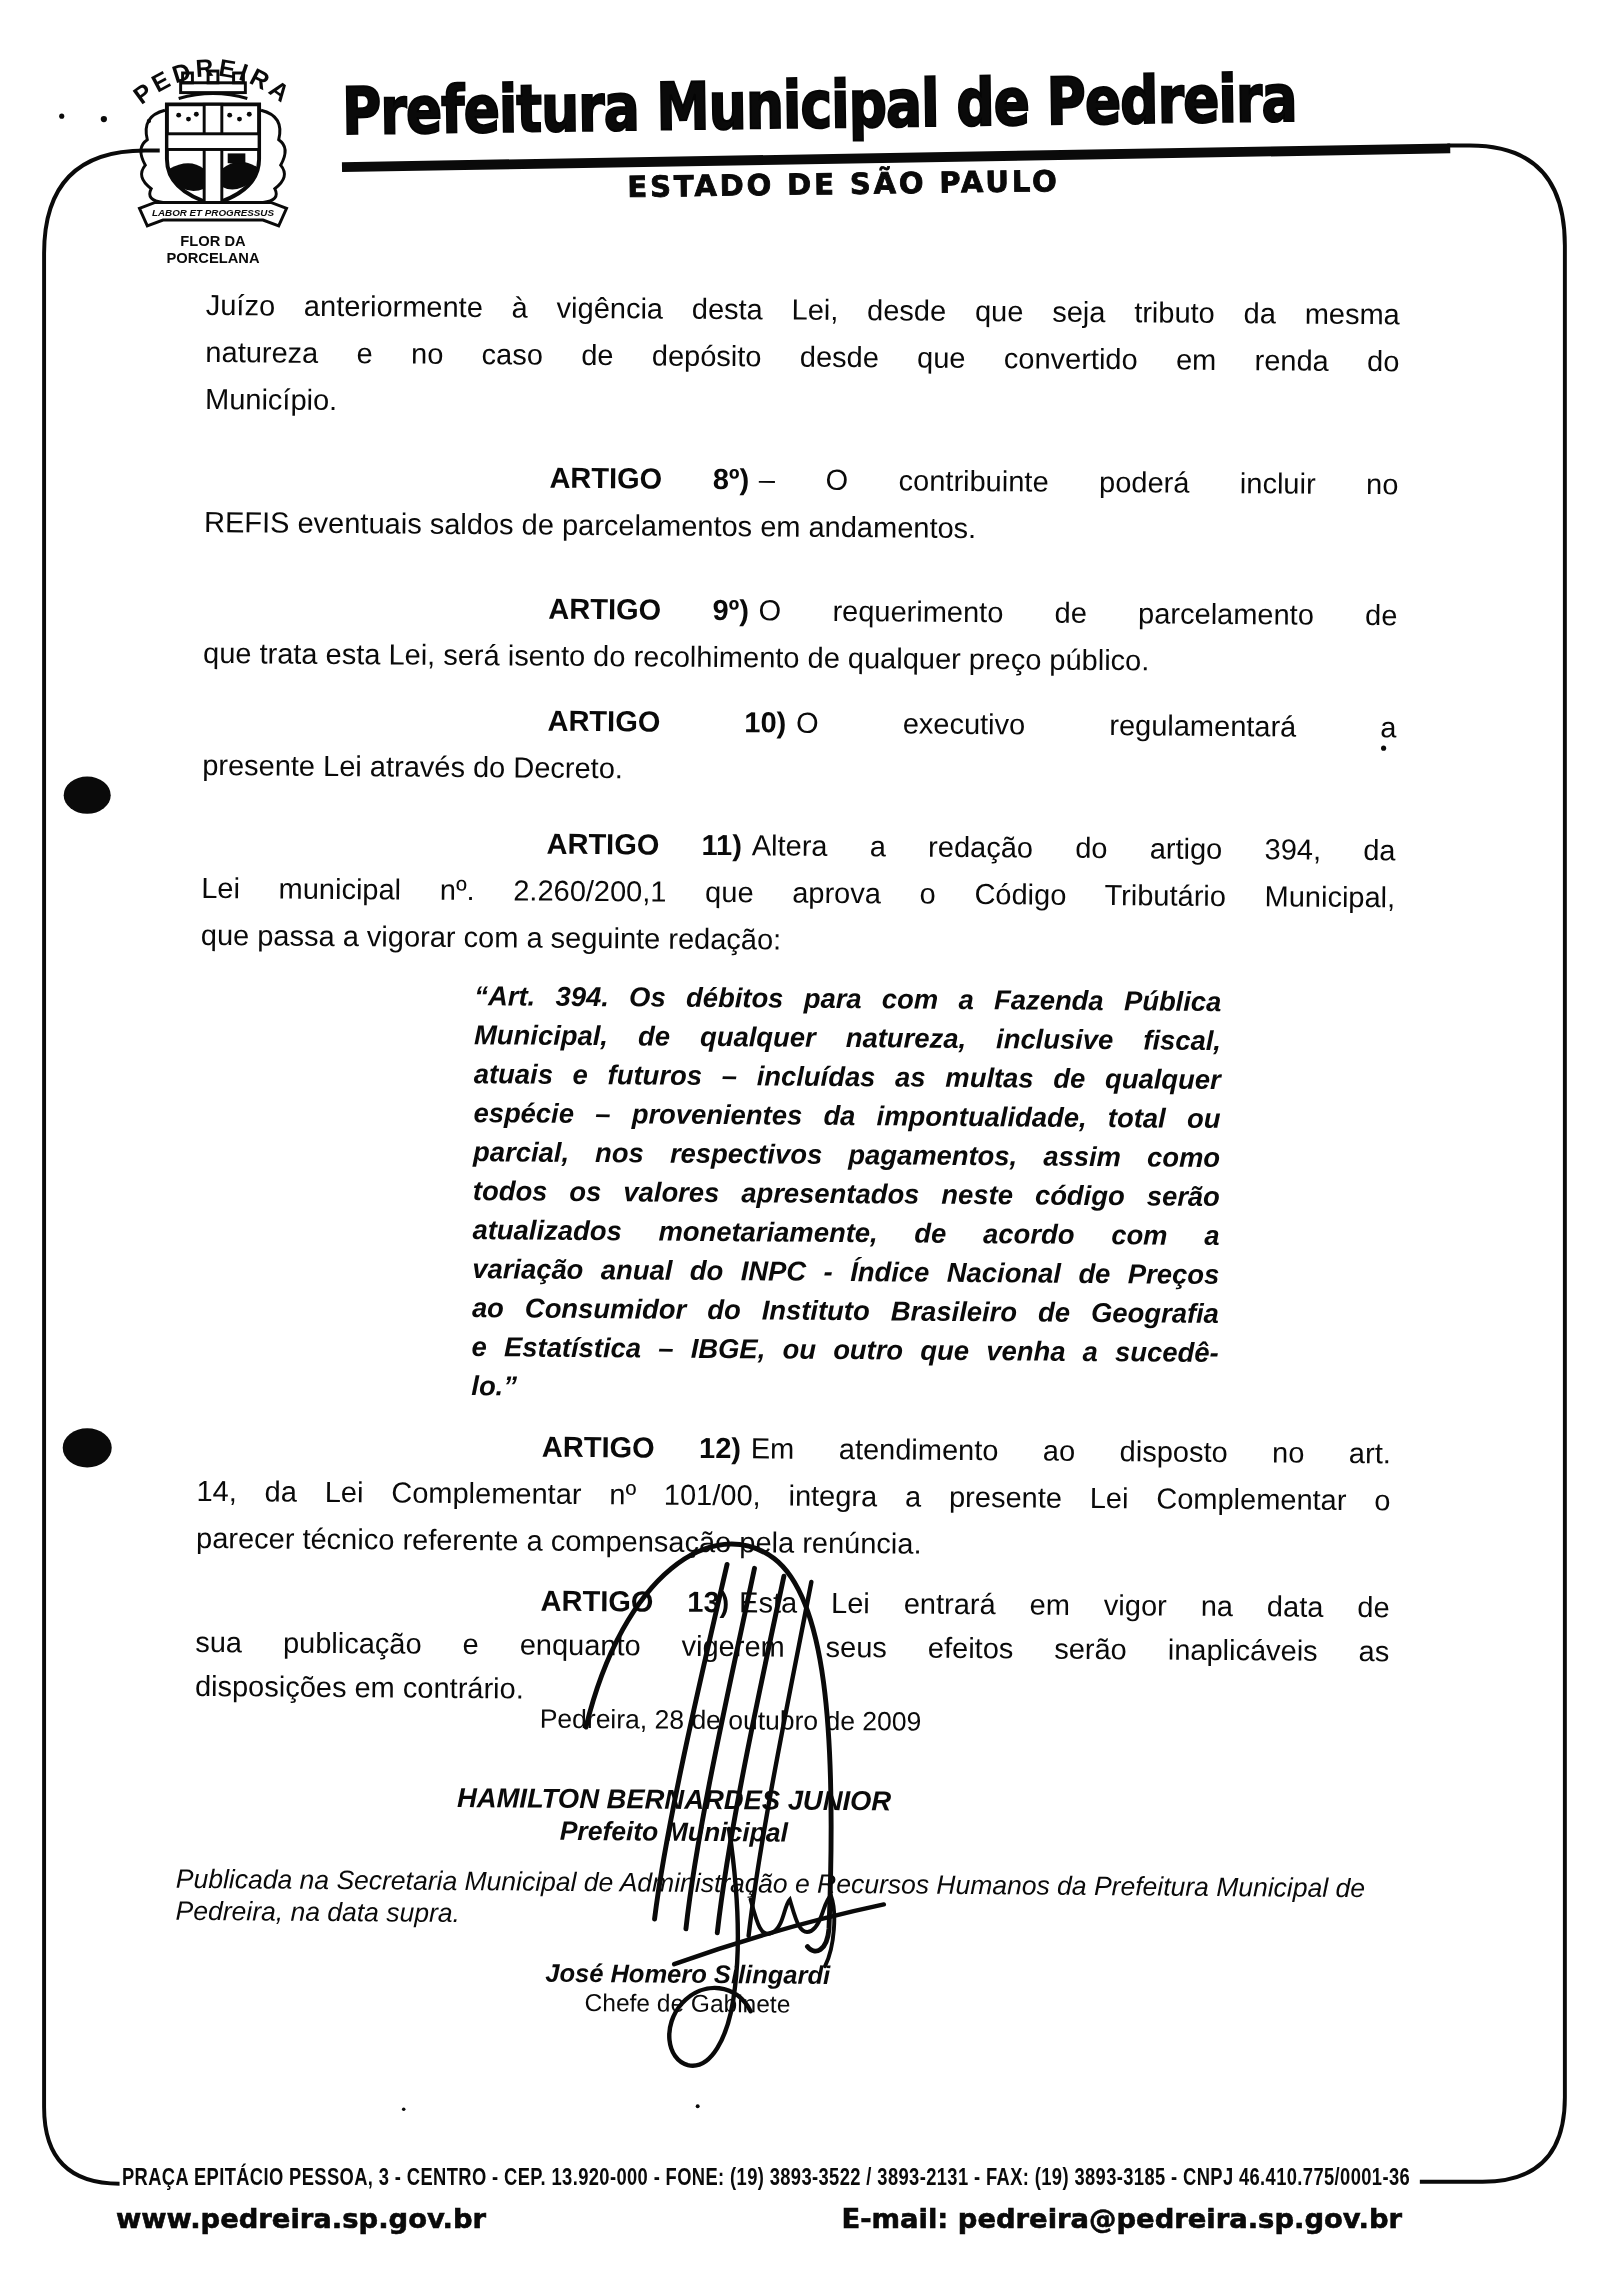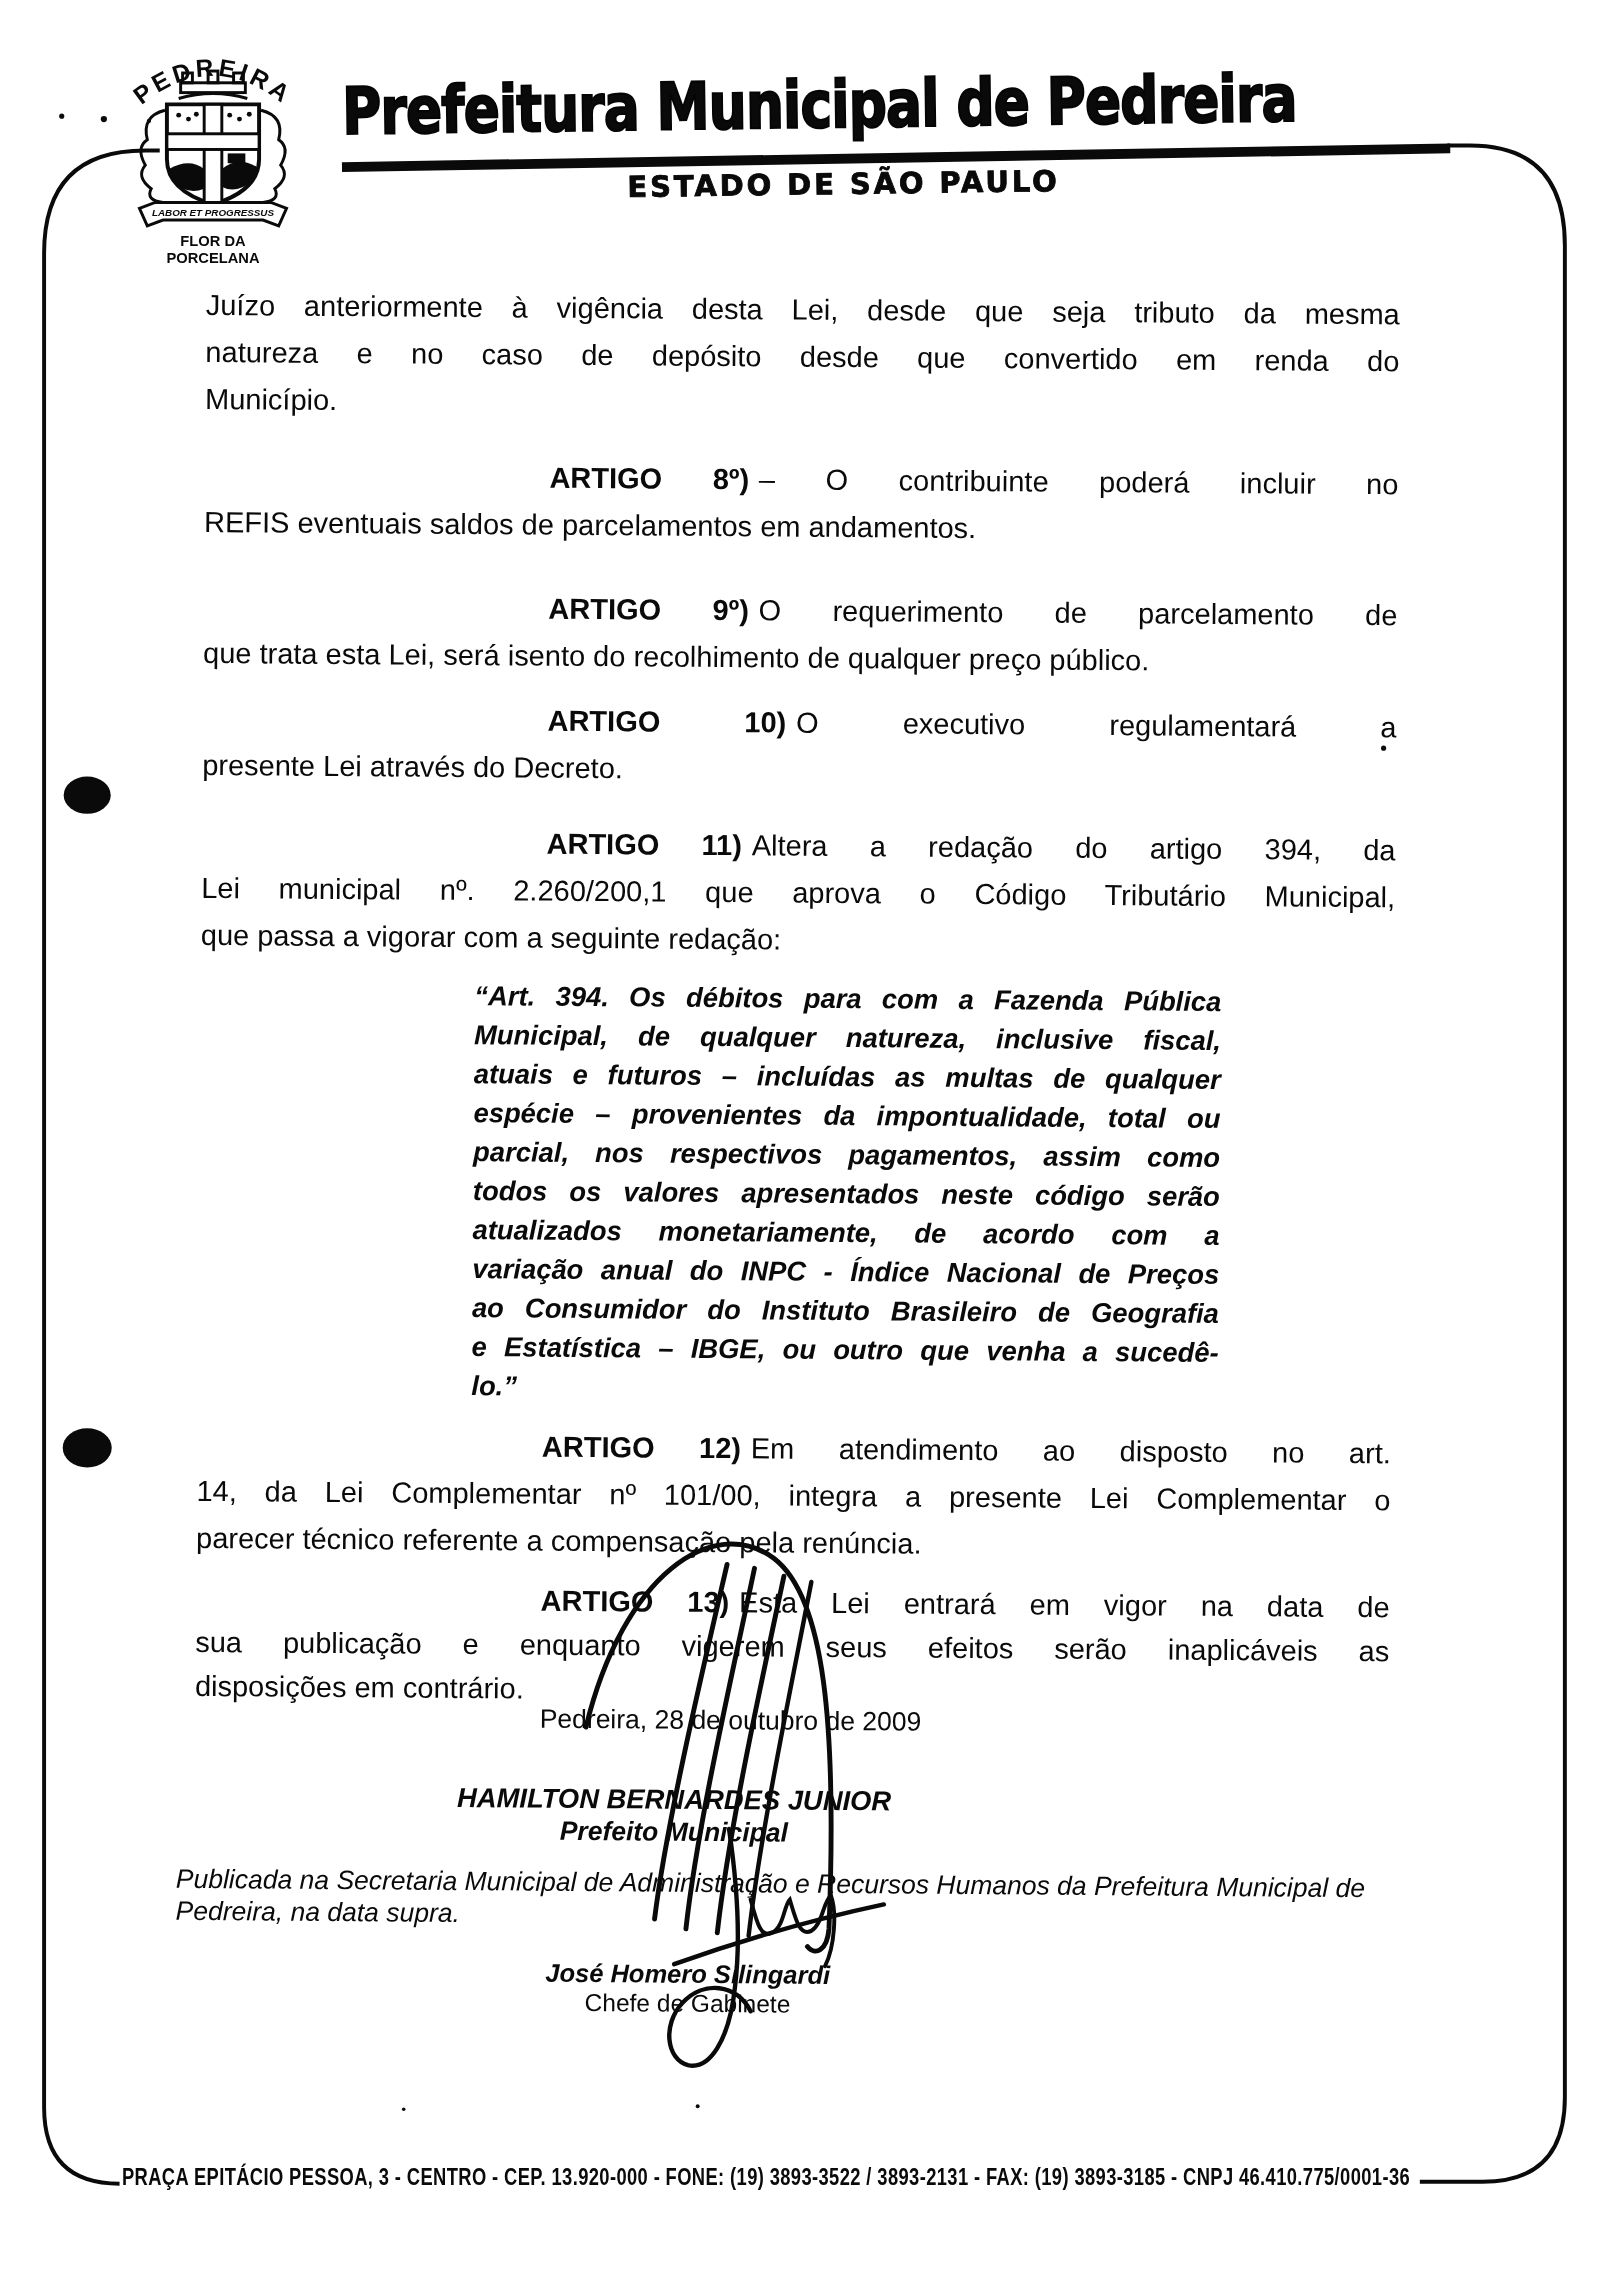--- a/index.html
+++ b/index.html
@@ -205,15 +205,19 @@
       <path d="M 598 1762 C 636 1606 728 1544 790 1590 C 842 1630 854 1762 846 1968 C 844 1990 832 1996 824 1986" stroke-width="5"></path>
     </g>
     <g fill="none" stroke="#0a0a0a" stroke-linecap="round">
       <path d="M 744 1866 C 752 1920 756 1980 750 2028 C 744 2082 724 2112 702 2107 C 680 2101 676 2066 696 2044 C 718 2020 752 2024 766 2052" stroke-width="4.5"></path>
       <path d="M 766 1938 C 772 1960 776 1978 788 1972 C 800 1966 800 1944 806 1938 C 812 1958 816 1976 828 1970 C 840 1962 840 1940 848 1934 C 854 1950 852 1986 842 2006" stroke-width="4"></path>
       <path d="M 688 2004 C 744 1984 822 1960 902 1943" stroke-width="4.5"></path>
     </g>
   </svg>
 
   <div id="footer-line1">PRAÇA EPITÁCIO PESSOA, 3 - CENTRO - CEP. 13.920-000 - FONE: (19) 3893-3522 / 3893-2131 - FAX: (19) 3893-3185 - CNPJ 46.410.775/0001-36</div>
+  <div id="footer-line2">
+    <span>www.pedreira.sp.gov.br</span>
+    <span>E-mail: pedreira@pedreira.sp.gov.br</span>
+  </div>
 
 </div>
 
 
 </body></html>

